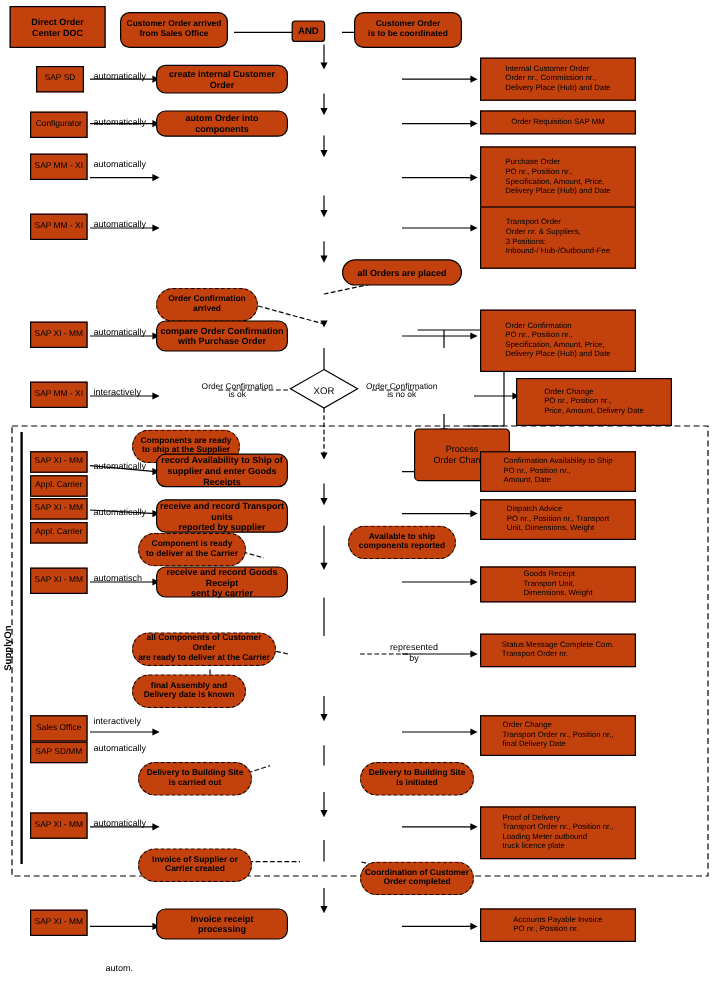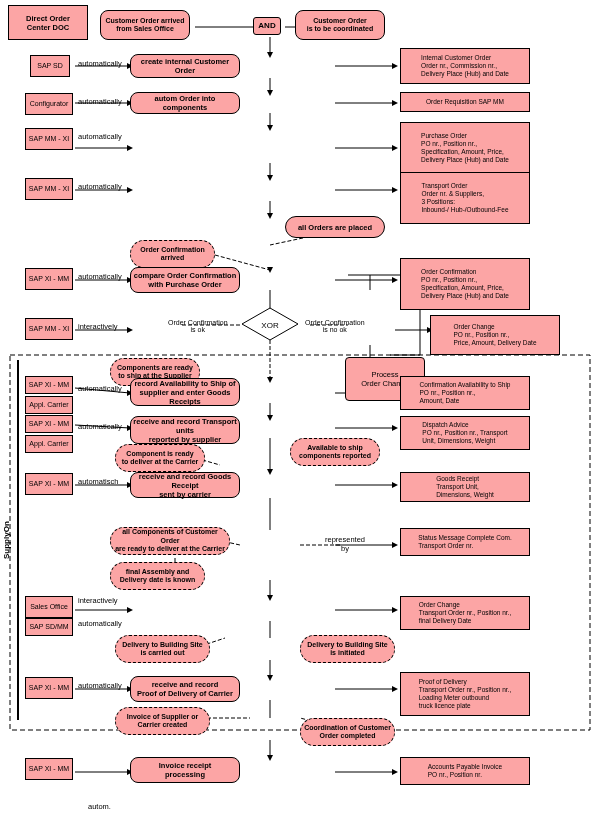--- a/index.html
+++ b/index.html
@@ -14,21 +14,21 @@
     }
     .diagram {
       position: relative;
       width: 600px;
       min-height: 822px;
       background: #fff;
     }
     .box {
       position: absolute;
       border: 1px solid #000;
-      background: #fca5a5;
+      background: #c2410c;
       display: flex;
       align-items: center;
       justify-content: center;
       text-align: center;
       padding: 2px;
       line-height: 1.2;
     }
     .box.rounded {
       border-radius: 8px;
       font-weight: bold;
@@ -212,21 +212,21 @@
   </svg>
 
   <div class="box" style="left:8px;top:5px;width:80px;height:35px;font-size:7.5px;font-weight:bold;">
     <span>Direct Order<br>Center DOC</span>
   </div>
 
   <div class="box rounded" style="left:100px;top:10px;width:90px;height:30px;font-size:7px;">
     <span>Customer Order arrived<br>from Sales Office</span>
   </div>
 
-  <div class="box" style="left:253px;top:17px;width:28px;height:18px;font-size:8px;font-weight:bold;border-radius:3px;">
+  <div class="box" style="left:243px;top:17px;width:28px;height:18px;font-size:8px;font-weight:bold;border-radius:3px;">
     <span>AND</span>
   </div>
 
   <div class="box rounded" style="left:295px;top:10px;width:90px;height:30px;font-size:7px;">
     <span>Customer Order<br>is to be coordinated</span>
   </div>
 
   <div class="box" style="left:30px;top:55px;width:40px;height:22px;font-size:7px;">
     <span>SAP SD</span>
   </div>
@@ -417,23 +417,20 @@
   <div class="box rounded" style="left:300px;top:635px;width:95px;height:28px;font-size:7px;border-radius:14px;border-style:dashed;">
     <span>Delivery to Building Site<br>is initiated</span>
   </div>
 
   <div class="box" style="left:25px;top:677px;width:48px;height:22px;font-size:7px;">
     <span>SAP XI - MM</span>
   </div>
   <div class="label" style="left:78px;top:681px;">
     <span>automatically</span>
   </div>
-  <div class="box rounded" style="left:130px;top:676px;width:110px;height:26px;font-size:7.5px;">
-    <span>receive and record<br>Proof of Delivery of Carrier</span>
-  </div>
   <div class="box" style="left:400px;top:672px;width:130px;height:44px;font-size:6.5px;text-align:left;padding:2px;">
     <span>Proof of Delivery<br>Transport Order nr., Position nr.,<br>Loading Meter outbound<br>truck licence plate</span>
   </div>
 
   <div class="box rounded" style="left:115px;top:707px;width:95px;height:28px;font-size:7px;border-radius:14px;border-style:dashed;">
     <span>Invoice of Supplier or<br>Carrier created</span>
   </div>
 
   <div class="box rounded" style="left:300px;top:718px;width:95px;height:28px;font-size:7px;border-radius:14px;border-style:dashed;">
     <span>Coordination of Customer<br>Order completed</span>

